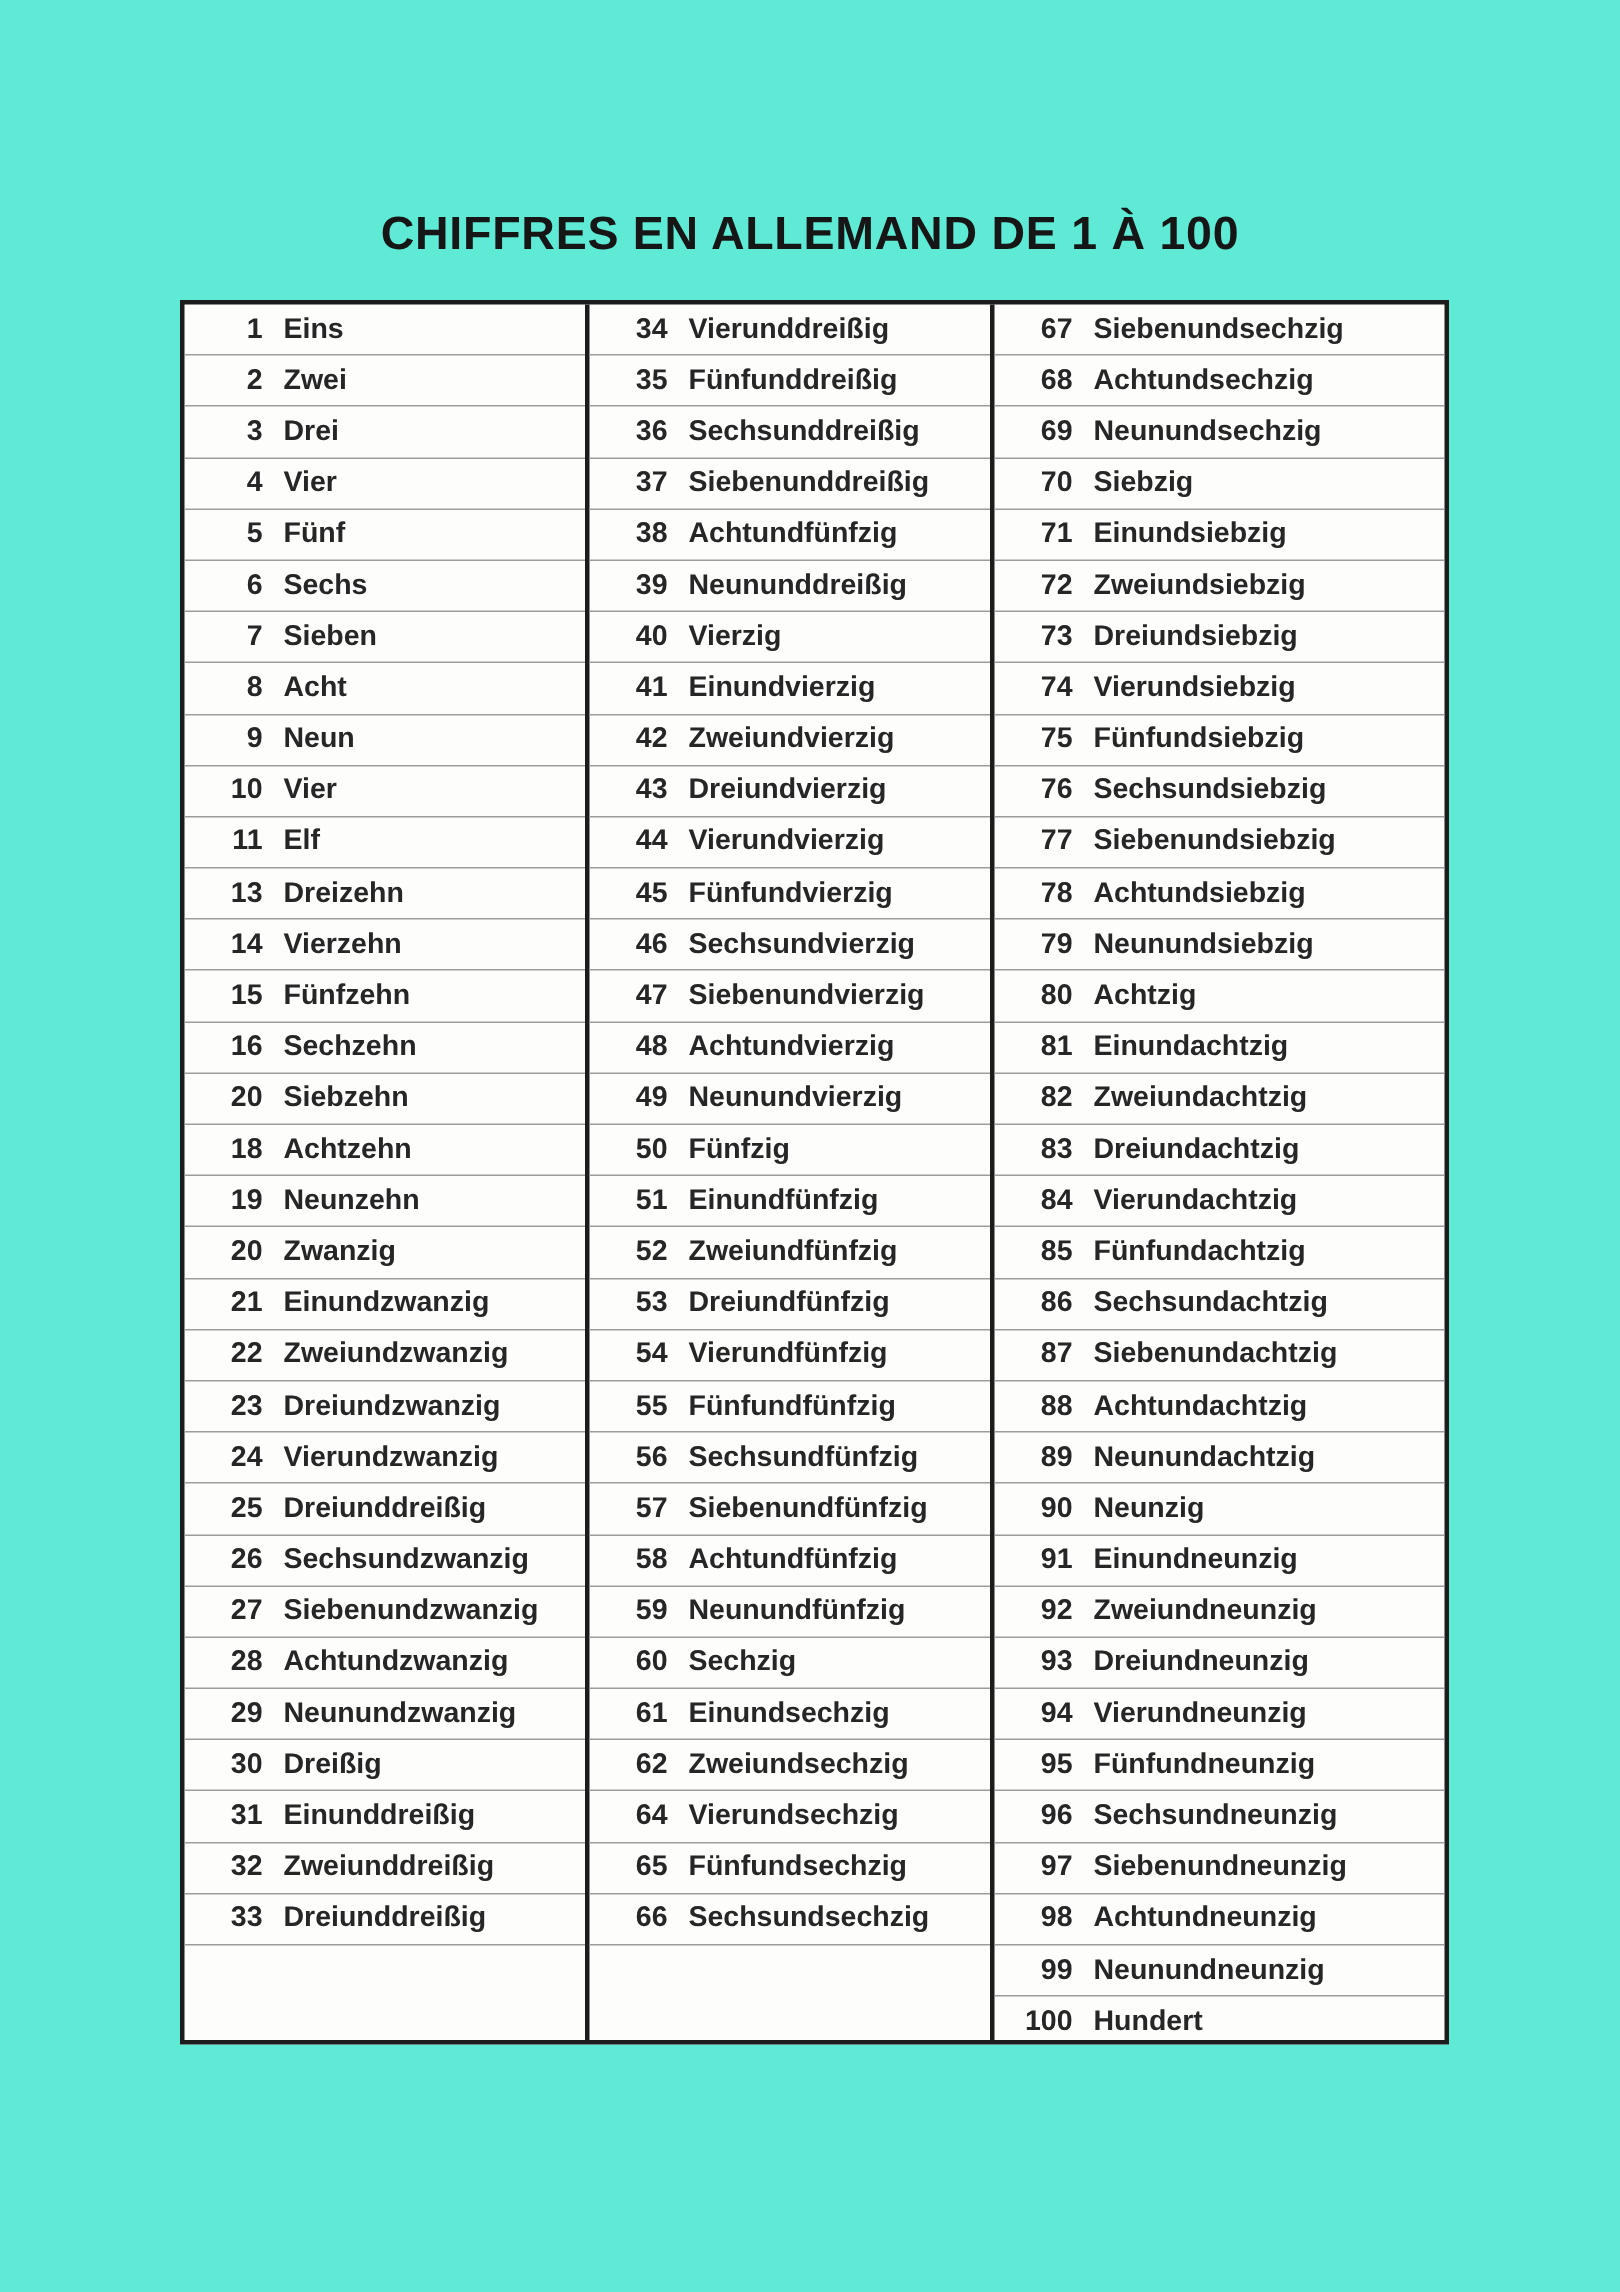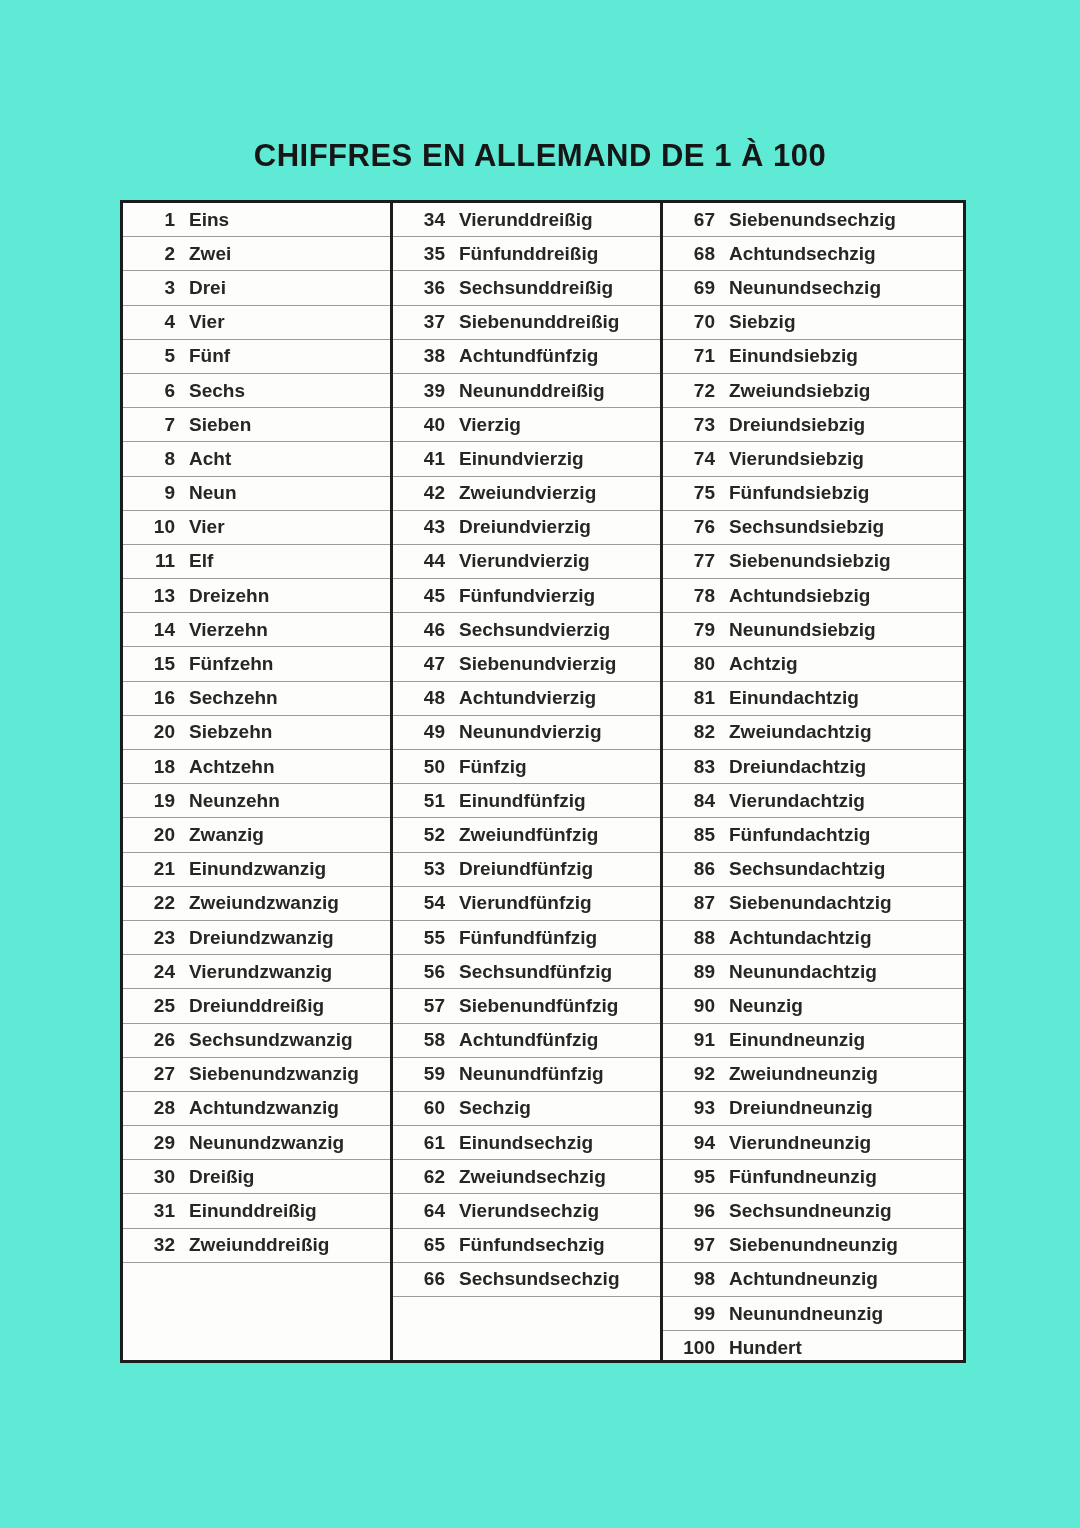--- a/index.html
+++ b/index.html
@@ -193,20 +193,24 @@
           <span class="word">Dreißig</span>
         </div>
         <div class="row">
           <span class="num">31</span>
           <span class="word">Einunddreißig</span>
         </div>
         <div class="row">
           <span class="num">32</span>
           <span class="word">Zweiunddreißig</span>
         </div>
+        <div class="row">
+          <span class="num">33</span>
+          <span class="word">Dreiunddreißig</span>
+        </div>
       </div>
     <div class="col col-1">
         <div class="row">
           <span class="num">34</span>
           <span class="word">Vierunddreißig</span>
         </div>
         <div class="row">
           <span class="num">35</span>
           <span class="word">Fünfunddreißig</span>
         </div>

